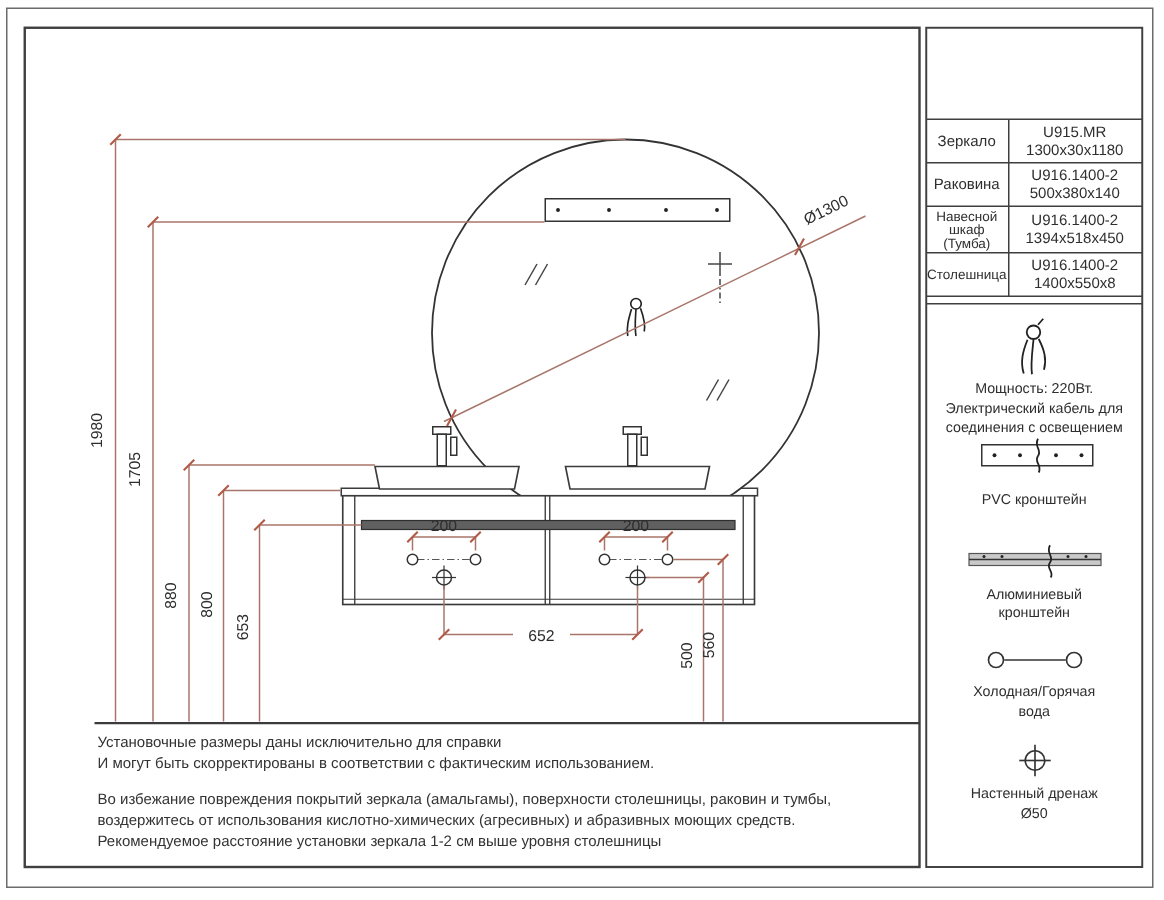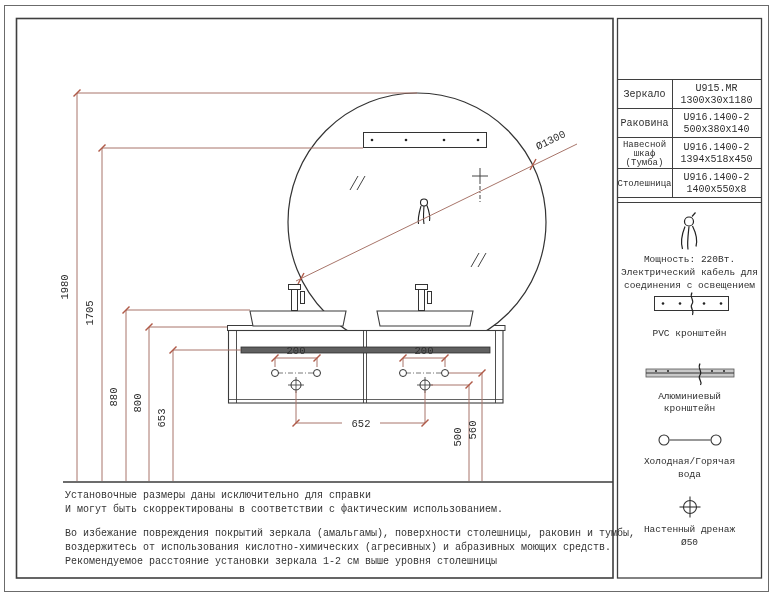--- a/index.html
+++ b/index.html
@@ -1,17 +1,17 @@
 <!DOCTYPE html>
 <html><head>
 <meta charset="utf-8">
 <style>
   html,body{margin:0;padding:0;background:#e8e8e8;}
   .page{position:relative;width:776px;height:600px;background:#ffffff;overflow:hidden;
-        font-family:Liberation Mono, monospace;}
+        font-family:Liberation Sans, sans-serif;}
   svg{position:absolute;left:0;top:0;}
   text{fill:#2f2f2f;}
   .tbl{font-size:10px;}
   .tbl-small{font-size:9px;}
   .leg{font-size:9.5px;}
   .dim{font-size:10.5px;fill:#2e2e2e;}
   .note{font-size:10px;fill:#333;}
 </style>
 </head>
 <body>

